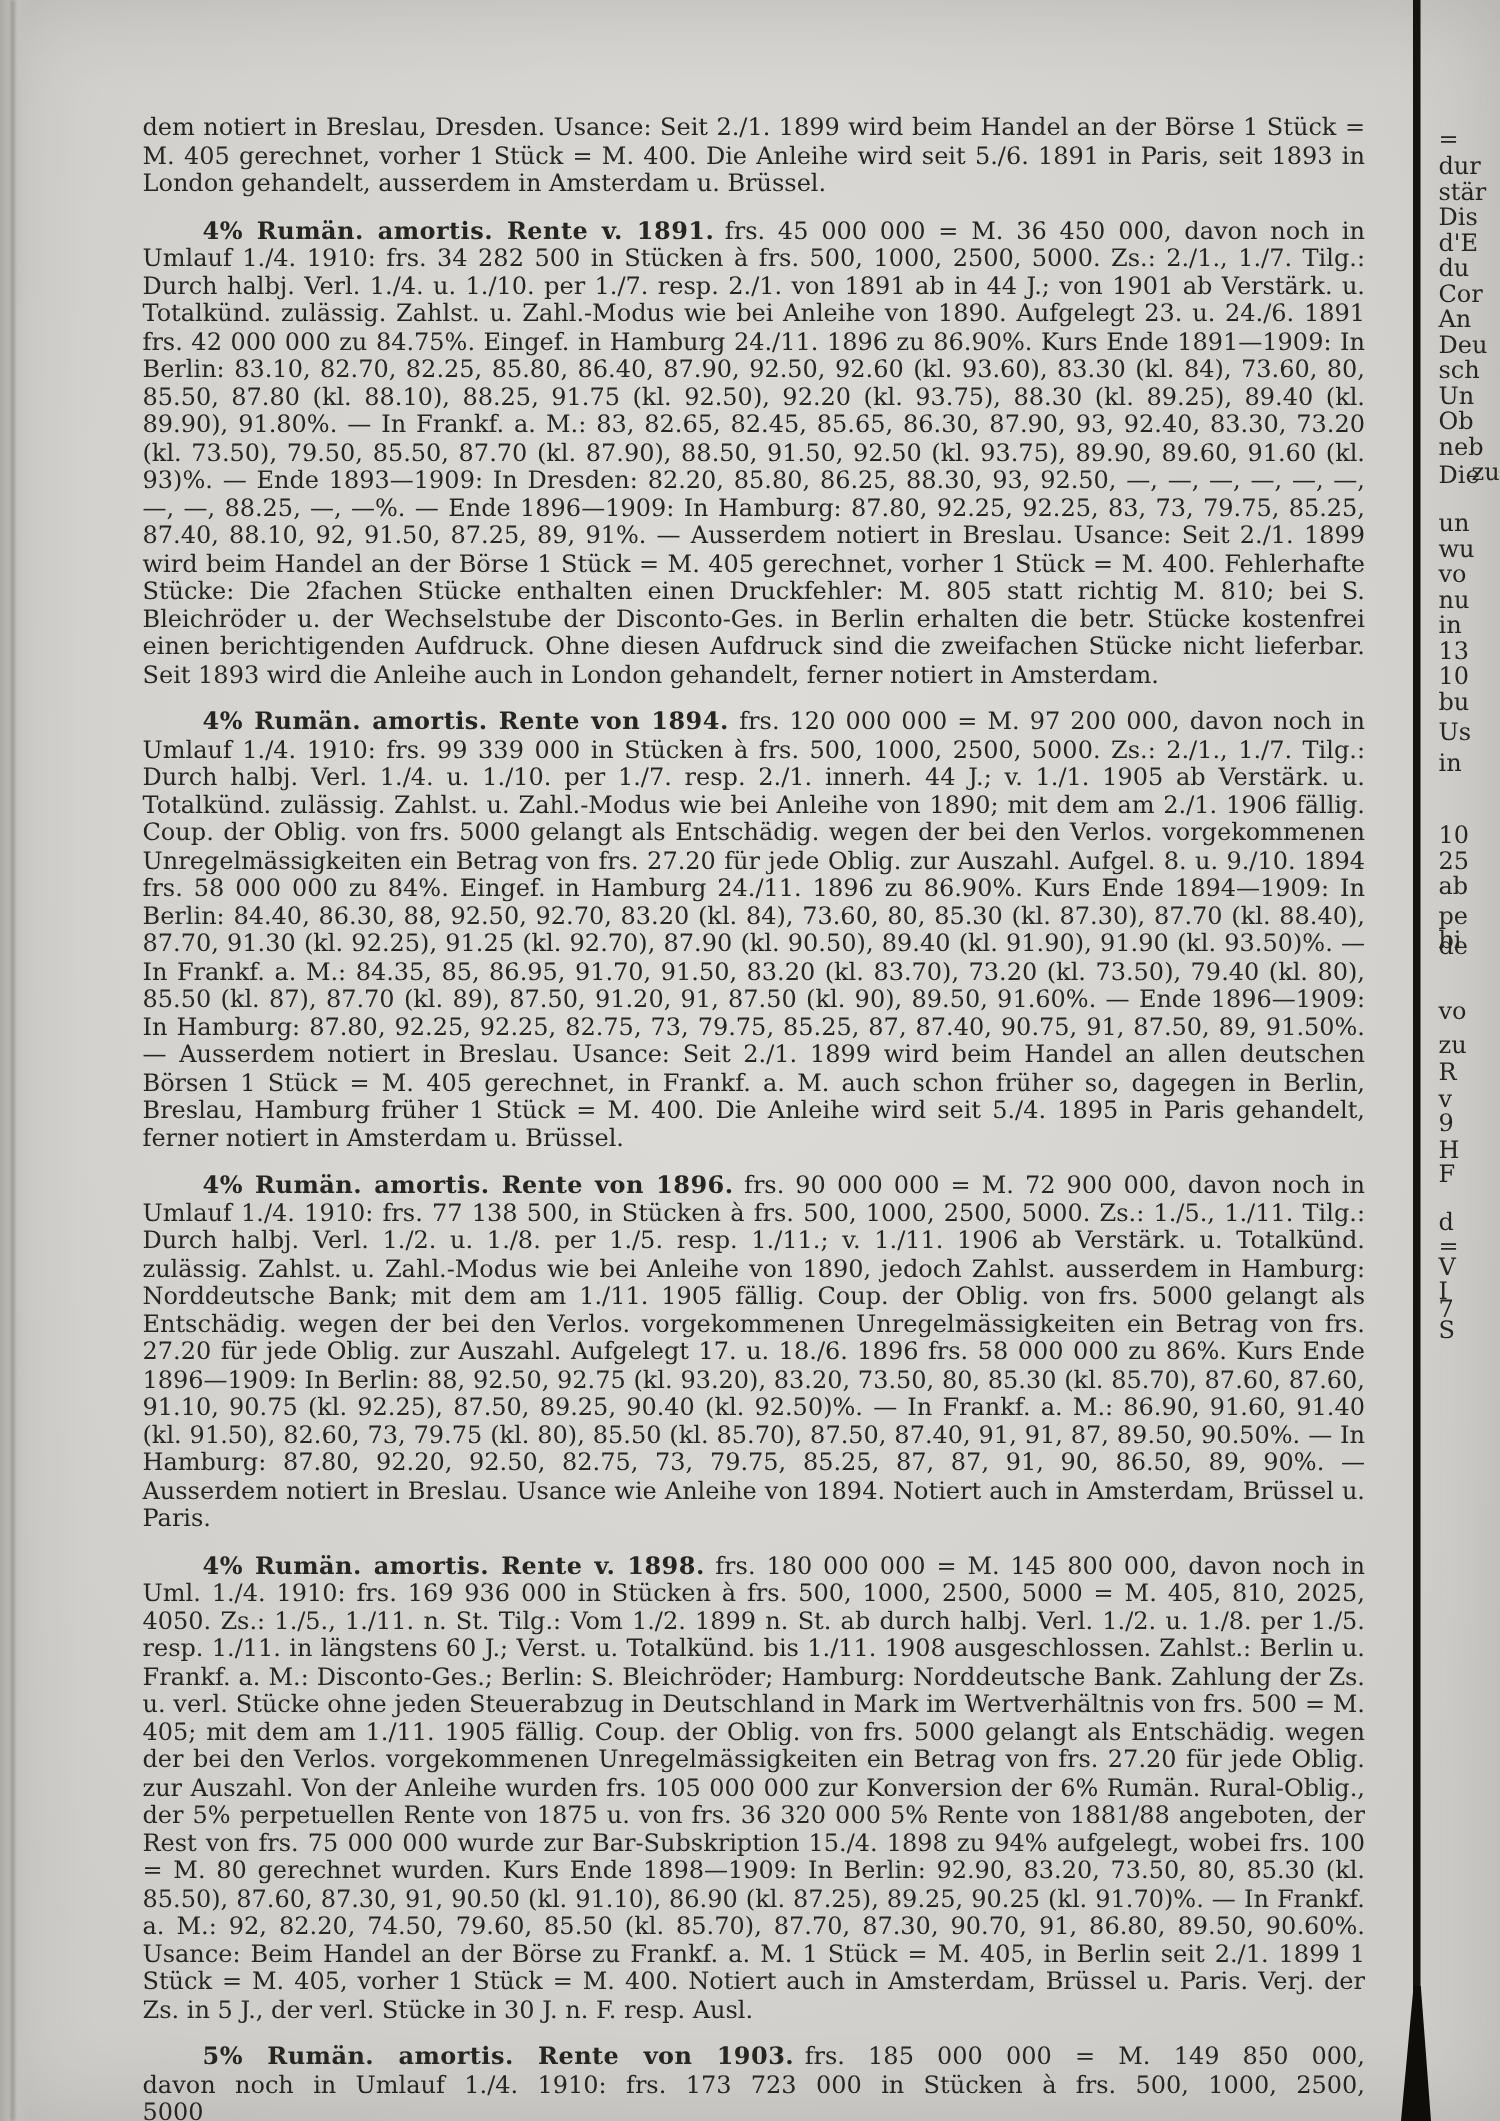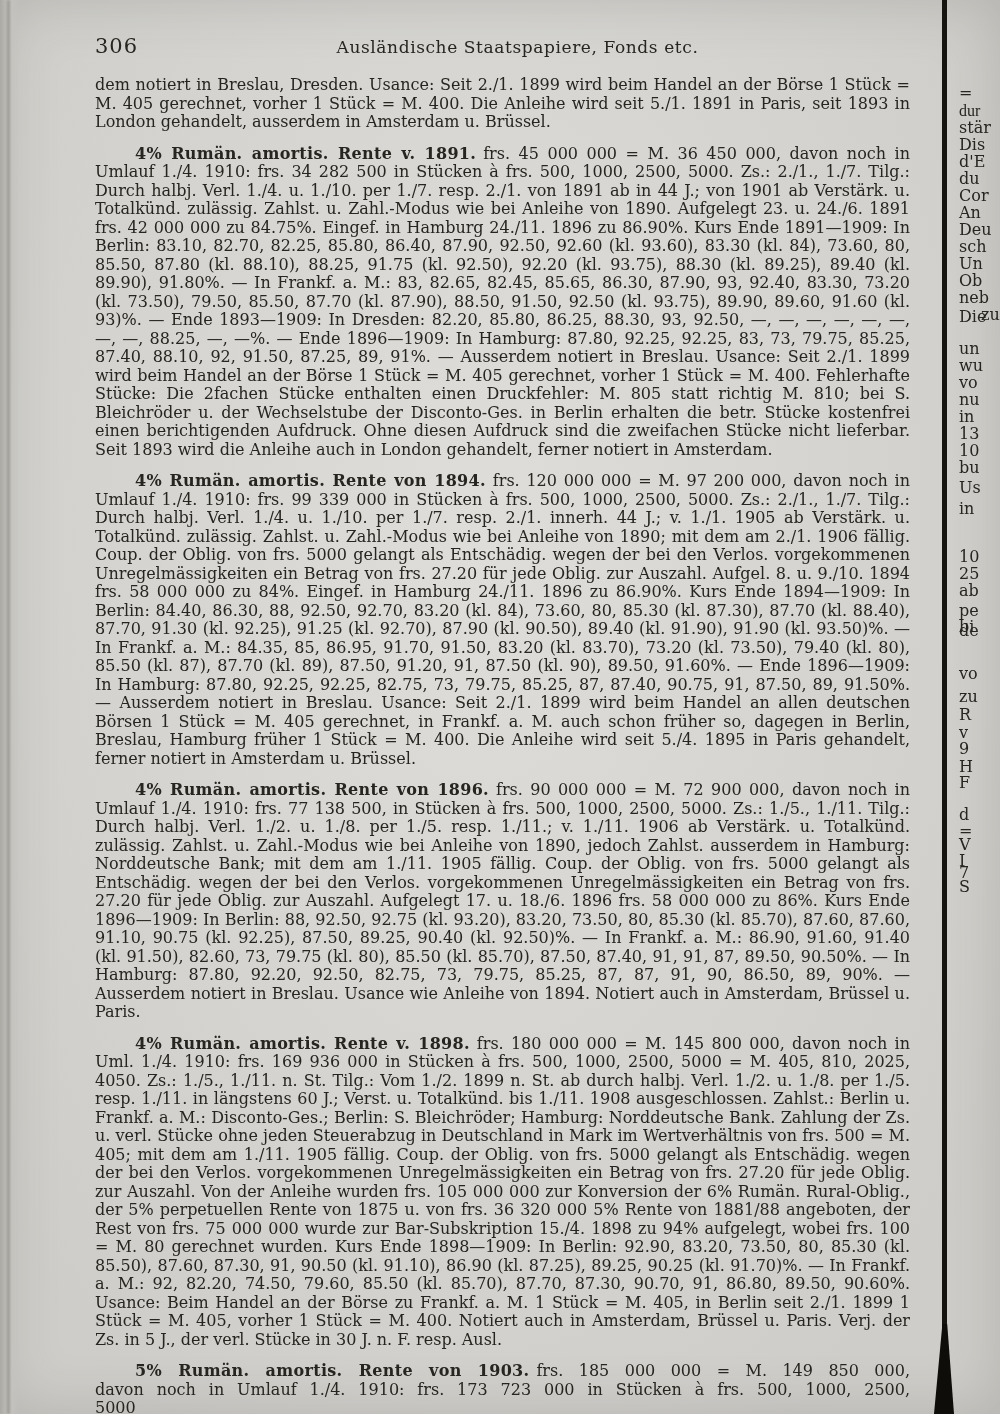--- a/index.html
+++ b/index.html
@@ -64,40 +64,36 @@
   }
 </style>
 </head>
 <body>
 
 <div class="page" style="color: rgb(38, 37, 31);">
 
   <div class="left-edge"></div>
   <div class="left-streak"></div>
 
-  <div class="header">
-    <span class="pageno">306</span>
-    <span class="title">Ausländische Staatspapiere, Fonds etc.</span>
-  </div>
 
   <div class="textcol">
-    <p class="continuation"><span>dem notiert in Breslau, Dresden.  Usance:  Seit 2./1. 1899 wird beim Handel an der Börse 1 Stück = M. 405 gerechnet, vorher 1 Stück = M. 400.  Die Anleihe wird seit 5./1. 1891 in Paris, seit 1893 in London gehandelt, ausserdem in Amsterdam u. Brüssel.</span></p>
+    <p class="continuation"><span>dem notiert in Breslau, Dresden.  Usance:  Seit 2./1. 1899 wird beim Handel an der Börse 1 Stück = M. 405 gerechnet, vorher 1 Stück = M. 400.  Die Anleihe wird seit 5./6. 1891 in Paris, seit 1893 in London gehandelt, ausserdem in Amsterdam u. Brüssel.</span></p>
     <p><b class="head">4% Rumän. amortis. Rente v. 1891.</b><span>frs. 45 000 000 = M. 36 450 000, davon noch in Umlauf 1./4. 1910: frs. 34 282 500 in Stücken à frs. 500, 1000, 2500, 5000.  Zs.: 2./1., 1./7.  Tilg.: Durch halbj. Verl. 1./4. u. 1./10. per 1./7. resp. 2./1. von 1891 ab in 44 J.; von 1901 ab Verstärk. u. Totalkünd. zulässig. Zahlst. u. Zahl.-Modus wie bei Anleihe von 1890.  Aufgelegt 23. u. 24./6. 1891 frs. 42 000 000 zu 84.75%.  Eingef. in Hamburg 24./11. 1896 zu 86.90%.  Kurs Ende 1891—1909: In Berlin: 83.10, 82.70, 82.25, 85.80, 86.40, 87.90, 92.50, 92.60 (kl. 93.60), 83.30 (kl. 84), 73.60, 80, 85.50, 87.80 (kl. 88.10), 88.25, 91.75 (kl. 92.50), 92.20 (kl. 93.75), 88.30 (kl. 89.25), 89.40 (kl. 89.90), 91.80%. — In Frankf. a. M.: 83, 82.65, 82.45, 85.65, 86.30, 87.90, 93, 92.40, 83.30, 73.20 (kl. 73.50), 79.50, 85.50, 87.70 (kl. 87.90), 88.50, 91.50, 92.50 (kl. 93.75), 89.90, 89.60, 91.60 (kl. 93)%. — Ende 1893—1909: In Dresden: 82.20, 85.80, 86.25, 88.30, 93, 92.50, —, —, —, —, —, —, —, —, 88.25, —, —%. — Ende 1896—1909: In Hamburg: 87.80, 92.25, 92.25, 83, 73, 79.75, 85.25, 87.40, 88.10, 92, 91.50, 87.25, 89, 91%. — Ausserdem notiert in Breslau.  Usance: Seit 2./1. 1899 wird beim Handel an der Börse 1 Stück = M. 405 gerechnet, vorher 1 Stück = M. 400.  Fehlerhafte Stücke: Die 2fachen Stücke enthalten einen Druckfehler: M. 805 statt richtig M. 810; bei S. Bleichröder u. der Wechselstube der Disconto-Ges. in Berlin erhalten die betr. Stücke kostenfrei einen berichtigenden Aufdruck.  Ohne diesen Aufdruck sind die zweifachen Stücke nicht lieferbar.  Seit 1893 wird die Anleihe auch in London gehandelt, ferner notiert in Amsterdam.</span></p>
     <p><b class="head">4% Rumän. amortis. Rente von 1894.</b><span>frs. 120 000 000 = M. 97 200 000, davon noch in Umlauf 1./4. 1910: frs. 99 339 000 in Stücken à frs. 500, 1000, 2500, 5000.  Zs.: 2./1., 1./7.  Tilg.: Durch halbj. Verl. 1./4. u. 1./10. per 1./7. resp. 2./1. innerh. 44 J.; v. 1./1. 1905 ab Verstärk. u. Totalkünd. zulässig.  Zahlst. u. Zahl.-Modus wie bei Anleihe von 1890; mit dem am 2./1. 1906 fällig. Coup. der Oblig. von frs. 5000 gelangt als Entschädig. wegen der bei den Verlos. vorgekommenen Unregelmässigkeiten ein Betrag von frs. 27.20 für jede Oblig. zur Auszahl. Aufgel. 8. u. 9./10. 1894 frs. 58 000 000 zu 84%.  Eingef. in Hamburg 24./11. 1896 zu 86.90%.  Kurs Ende 1894—1909: In Berlin: 84.40, 86.30, 88, 92.50, 92.70, 83.20 (kl. 84), 73.60, 80, 85.30 (kl. 87.30), 87.70 (kl. 88.40), 87.70, 91.30 (kl. 92.25), 91.25 (kl. 92.70), 87.90 (kl. 90.50), 89.40 (kl. 91.90), 91.90 (kl. 93.50)%. — In Frankf. a. M.: 84.35, 85, 86.95, 91.70, 91.50, 83.20 (kl. 83.70), 73.20 (kl. 73.50), 79.40 (kl. 80), 85.50 (kl. 87), 87.70 (kl. 89), 87.50, 91.20, 91, 87.50 (kl. 90), 89.50, 91.60%. — Ende 1896—1909: In Hamburg: 87.80, 92.25, 92.25, 82.75, 73, 79.75, 85.25, 87, 87.40, 90.75, 91, 87.50, 89, 91.50%. — Ausserdem notiert in Breslau.  Usance: Seit 2./1. 1899 wird beim Handel an allen deutschen Börsen 1 Stück = M. 405 gerechnet, in Frankf. a. M. auch schon früher so, dagegen in Berlin, Breslau, Hamburg früher 1 Stück = M. 400.  Die Anleihe wird seit 5./4. 1895 in Paris gehandelt, ferner notiert in Amsterdam u. Brüssel.</span></p>
     <p><b class="head">4% Rumän. amortis. Rente von 1896.</b><span>frs. 90 000 000 = M. 72 900 000, davon noch in Umlauf 1./4. 1910: frs. 77 138 500, in Stücken à frs. 500, 1000, 2500, 5000.  Zs.: 1./5., 1./11.  Tilg.: Durch halbj. Verl. 1./2. u. 1./8. per 1./5. resp. 1./11.; v. 1./11. 1906 ab Verstärk. u. Totalkünd. zulässig.  Zahlst. u. Zahl.-Modus wie bei Anleihe von 1890, jedoch Zahlst. ausserdem in Hamburg: Norddeutsche Bank; mit dem am 1./11. 1905 fällig. Coup. der Oblig. von frs. 5000 gelangt als Entschädig. wegen der bei den Verlos. vorgekommenen Unregelmässigkeiten ein Betrag von frs. 27.20 für jede Oblig. zur Auszahl.  Aufgelegt 17. u. 18./6. 1896 frs. 58 000 000 zu 86%.  Kurs Ende 1896—1909: In Berlin: 88, 92.50, 92.75 (kl. 93.20), 83.20, 73.50, 80, 85.30 (kl. 85.70), 87.60, 87.60, 91.10, 90.75 (kl. 92.25), 87.50, 89.25, 90.40 (kl. 92.50)%. — In Frankf. a. M.: 86.90, 91.60, 91.40 (kl. 91.50), 82.60, 73, 79.75 (kl. 80), 85.50 (kl. 85.70), 87.50, 87.40, 91, 91, 87, 89.50, 90.50%. — In Hamburg: 87.80, 92.20, 92.50, 82.75, 73, 79.75, 85.25, 87, 87, 91, 90, 86.50, 89, 90%. — Ausserdem notiert in Breslau.  Usance wie Anleihe von 1894.  Notiert auch in Amsterdam, Brüssel u. Paris.</span></p>
     <p><b class="head">4% Rumän. amortis. Rente v. 1898.</b><span>frs. 180 000 000 = M. 145 800 000, davon noch in Uml. 1./4. 1910: frs. 169 936 000 in Stücken à frs. 500, 1000, 2500, 5000 = M. 405, 810, 2025, 4050.  Zs.: 1./5., 1./11. n. St.  Tilg.: Vom 1./2. 1899 n. St. ab durch halbj. Verl. 1./2. u. 1./8. per 1./5. resp. 1./11. in längstens 60 J.; Verst. u. Totalkünd. bis 1./11. 1908 ausgeschlossen.  Zahlst.: Berlin u. Frankf. a. M.: Disconto-Ges.; Berlin: S. Bleichröder; Hamburg: Norddeutsche Bank.  Zahlung der Zs. u. verl. Stücke ohne jeden Steuerabzug in Deutschland in Mark im Wertverhältnis von frs. 500 = M. 405; mit dem am 1./11. 1905 fällig. Coup. der Oblig. von frs. 5000 gelangt als Entschädig. wegen der bei den Verlos. vorgekommenen Unregelmässigkeiten ein Betrag von frs. 27.20 für jede Oblig. zur Auszahl.  Von der Anleihe wurden frs. 105 000 000 zur Konversion der 6% Rumän. Rural-Oblig., der 5% perpetuellen Rente von 1875 u. von frs. 36 320 000 5% Rente von 1881/88 angeboten, der Rest von frs. 75 000 000 wurde zur Bar-Subskription 15./4. 1898 zu 94% aufgelegt, wobei frs. 100 = M. 80 gerechnet wurden.  Kurs Ende 1898—1909: In Berlin: 92.90, 83.20, 73.50, 80, 85.30 (kl. 85.50), 87.60, 87.30, 91, 90.50 (kl. 91.10), 86.90 (kl. 87.25), 89.25, 90.25 (kl. 91.70)%. — In Frankf. a. M.: 92, 82.20, 74.50, 79.60, 85.50 (kl. 85.70), 87.70, 87.30, 90.70, 91, 86.80, 89.50, 90.60%.  Usance: Beim Handel an der Börse zu Frankf. a. M. 1 Stück = M. 405, in Berlin seit 2./1. 1899 1 Stück = M. 405, vorher 1 Stück = M. 400.  Notiert auch in Amsterdam, Brüssel u. Paris.  Verj. der Zs. in 5 J., der verl. Stücke in 30 J. n. F. resp. Ausl.</span></p>
     <p class="loose"><b class="head">5% Rumän. amortis. Rente von 1903.</b><span>frs. 185 000 000 = M. 149 850 000, davon noch in Umlauf 1./4. 1910: frs. 173 723 000 in Stücken à frs. 500, 1000, 2500, 5000</span></p>
   </div>
 
   <div class="gutter-line" style="background: rgb(21, 20, 15);"></div>
   <div class="gutter-flare"></div>
 
   <div class="next-strip">
       <span class="frag" style="top: 84px;">=</span>
-      <span class="frag" style="top: 102px; font-family: Liberation Serif, serif;">dur</span>
+      <span class="frag" style="top: 102px;">dur</span>
       <span class="frag" style="top: 119px;">stär</span>
       <span class="frag" style="top: 136px;">Dis</span>
       <span class="frag" style="top: 153px;">d'E</span>
       <span class="frag" style="top: 170px;">du</span>
       <span class="frag" style="top: 187px;">Cor</span>
       <span class="frag" style="top: 204px;">An</span>
       <span class="frag" style="top: 221px;">Deu</span>
       <span class="frag" style="top: 238px;">sch</span>
       <span class="frag" style="top: 255px;">Un</span>
       <span class="frag" style="top: 272px;">Ob</span>

